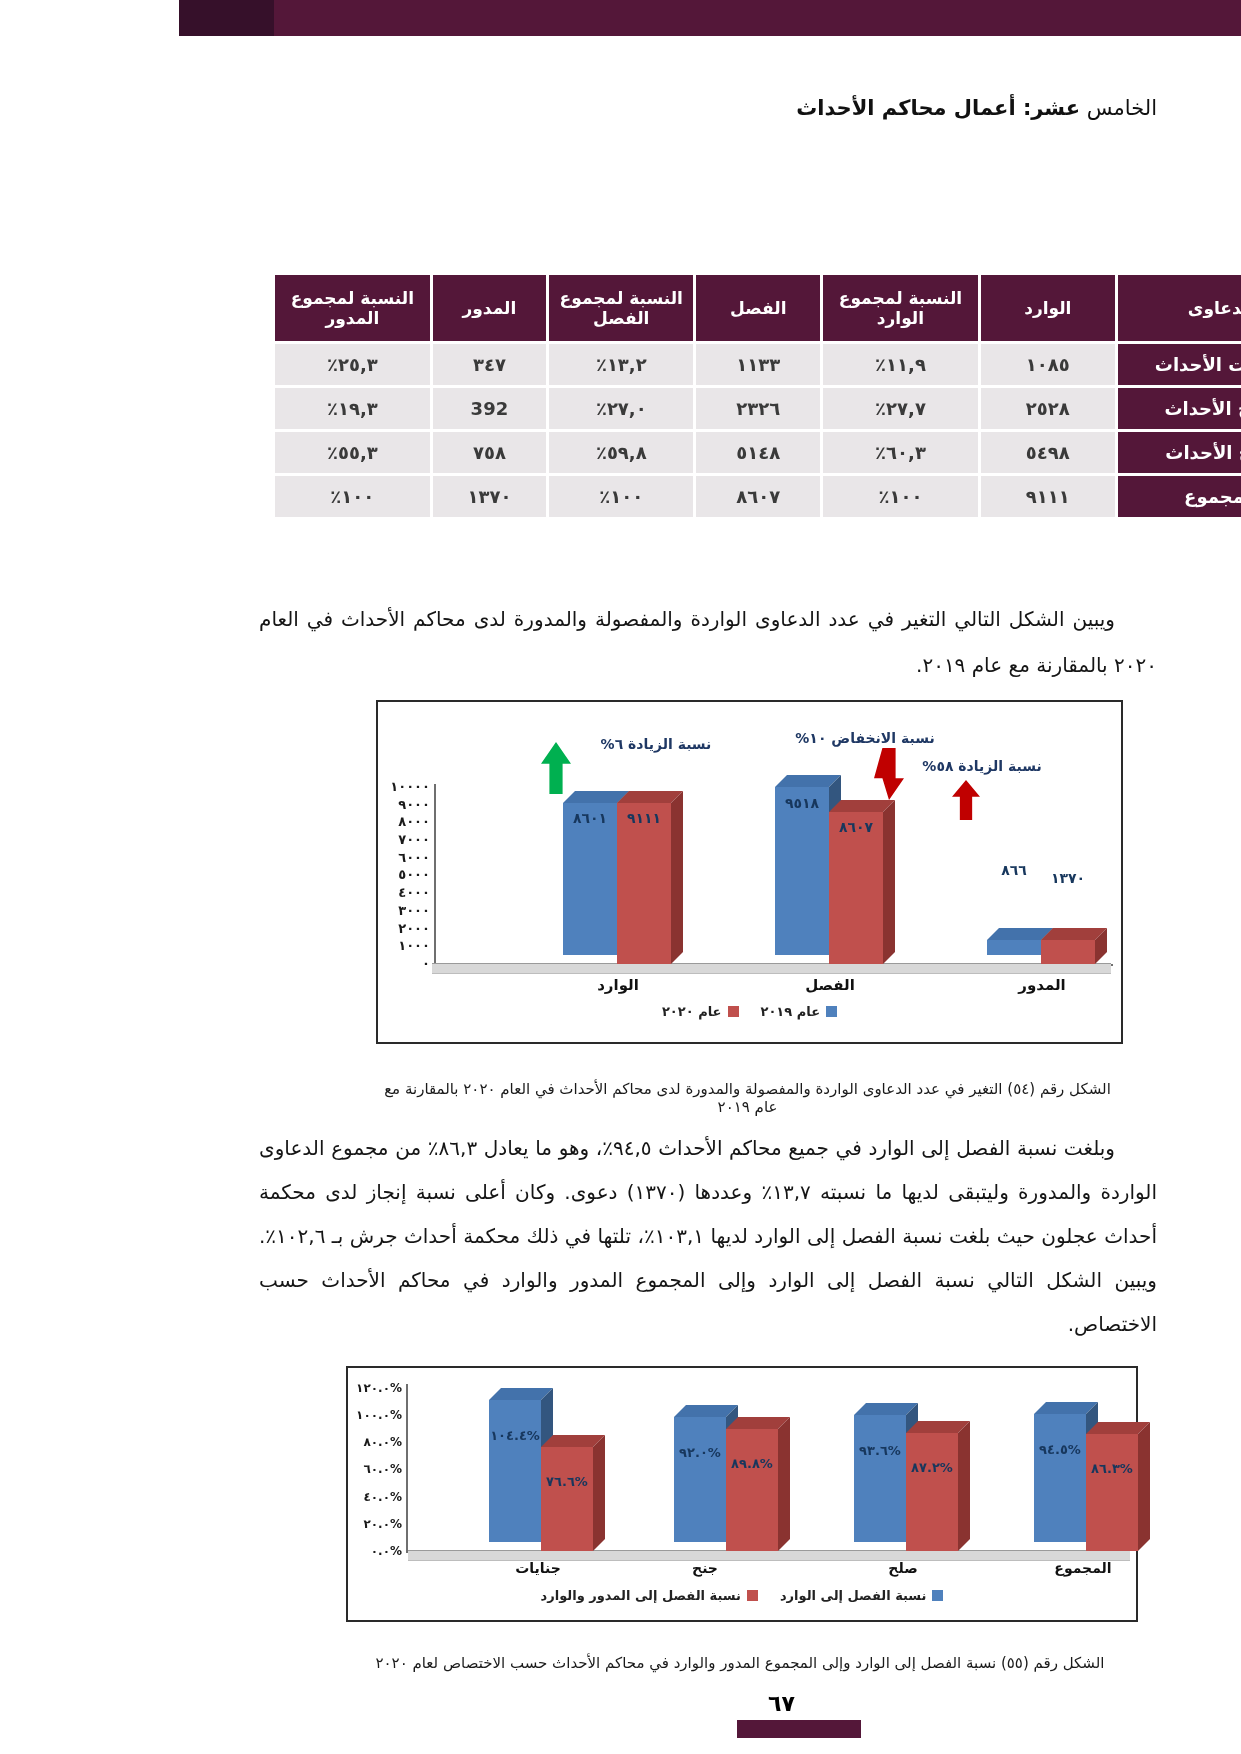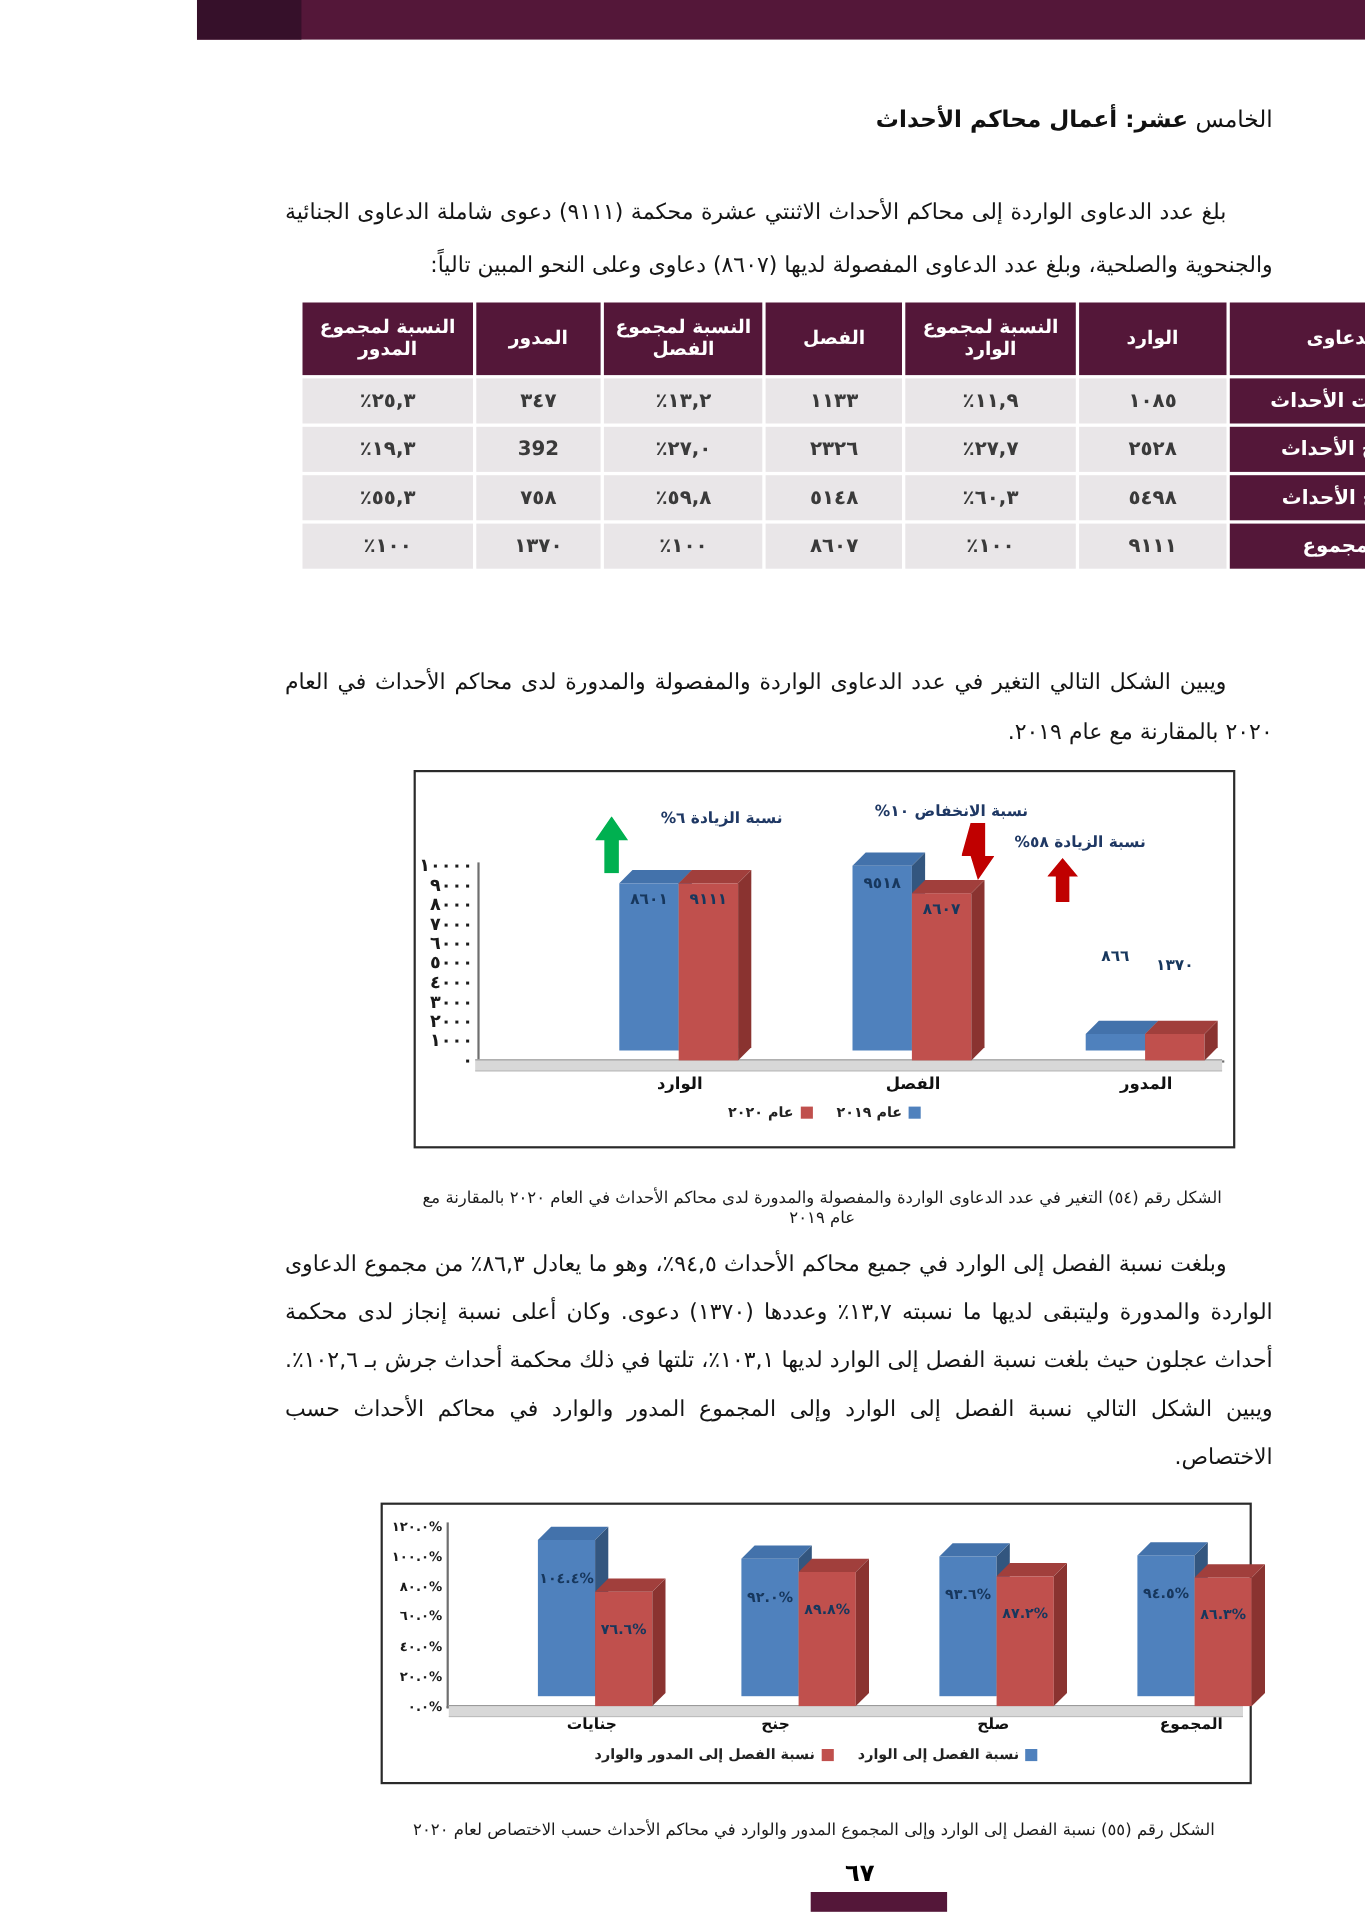--- a/index.html
+++ b/index.html
@@ -26,21 +26,21 @@
   .stats-table td.val{background:#e9e6e8;color:#3a3a3a;font-weight:600;}
   col.c-claims{width:20%;} col.c-in{width:13%;} col.c-inp{width:15%;} col.c-res{width:12%;}
   col.c-resp{width:14%;} col.c-car{width:11%;} col.c-carp{width:15%;}
   
   .figure{position:absolute;background:#fff;border:2px solid #2a2a2a;}
   .fig1{left:197px;top:700px;width:743px;height:340px;}
   .fig2{left:167px;top:1366px;width:788px;height:252px;}
   .yticks{position:absolute;display:flex;flex-direction:column;justify-content:space-between;
           text-align:right;font-weight:bold;color:#1a1a1a;}
   .yticks span{display:block;height:14px;line-height:14px;}
-  .yt1{left:6px;width:46px;top:78px;height:191px;font-size:16px;}
+  .yt1{left:6px;width:46px;top:78px;height:191px;font-size:13px;}
   .yt2{left:0px;width:54px;top:13px;height:177px;font-size:12px;direction:ltr;text-align:right;}
   .axis-v{position:absolute;width:2px;background:#6f6f6f;}
   .axis-h{position:absolute;height:2px;background:#6f6f6f;}
   .plot{position:absolute;}
   .plot1{left:58px;top:85px;width:673px;height:177px;}
   .plot2{left:64px;top:20px;width:716px;height:163px;}
   .floor{position:absolute;left:-4px;right:-2px;bottom:-10px;height:9px;background:#d8d8d8;
          border-top:1px solid #9a9a9a;border-bottom:1px solid #bdbdbd;}
   
   .bar{position:absolute;}
@@ -88,21 +88,20 @@
 
   <div class="topbar">
     <div class="topbar-notch"></div>
   </div>
 
   <div class="doc-title">
     <span>الخامس</span>
     <span class="b">عشر: أعمال محاكم الأحداث</span>
   </div>
 
-  <div class="para p1">بلغ عدد الدعاوى الواردة إلى محاكم الأحداث الاثنتي عشرة محكمة (٩١١١) دعوى شاملة الدعاوى الجنائية والجنحوية والصلحية، وبلغ عدد الدعاوى المفصولة لديها (٨٦٠٧) دعاوى وعلى النحو المبين تالياً:</div>
 
   <table class="stats-table">
     <colgroup>
       <col class="c-claims">
         <col class="c-in">
         <col class="c-inp">
         <col class="c-res">
       <col class="c-resp">
         <col class="c-car">
         <col class="c-carp">

